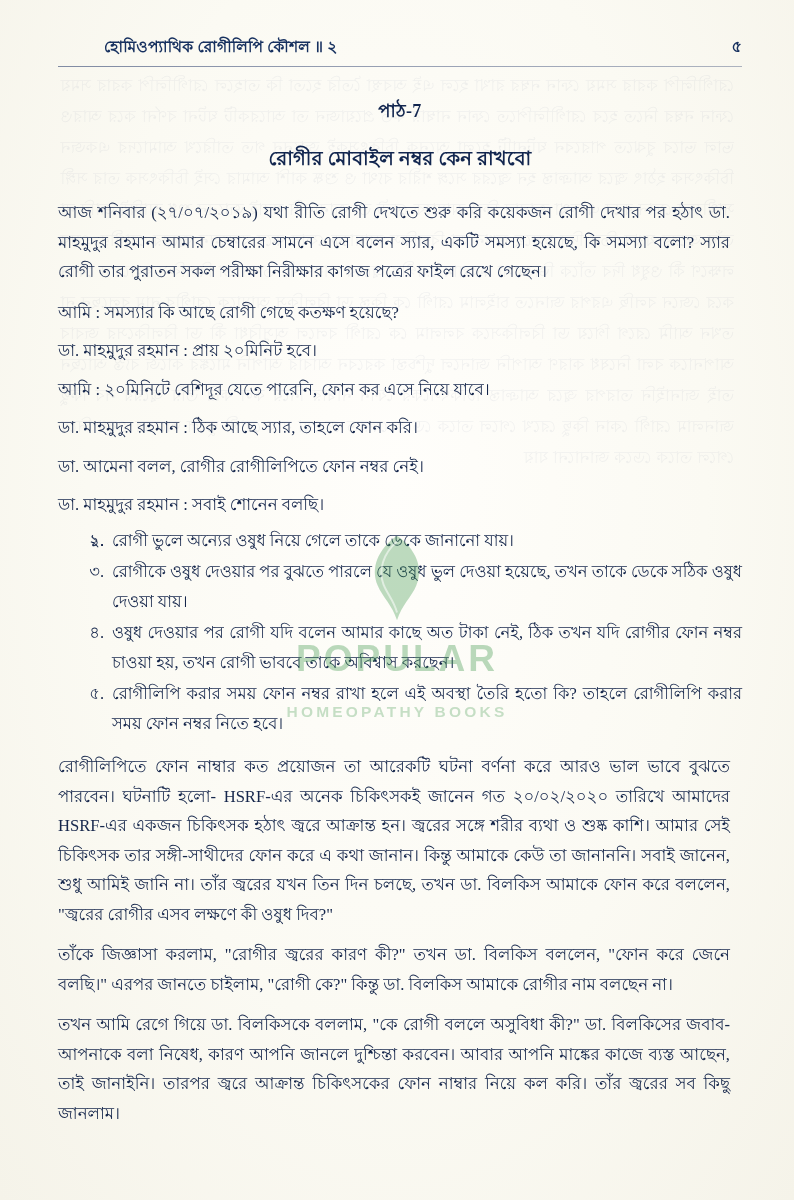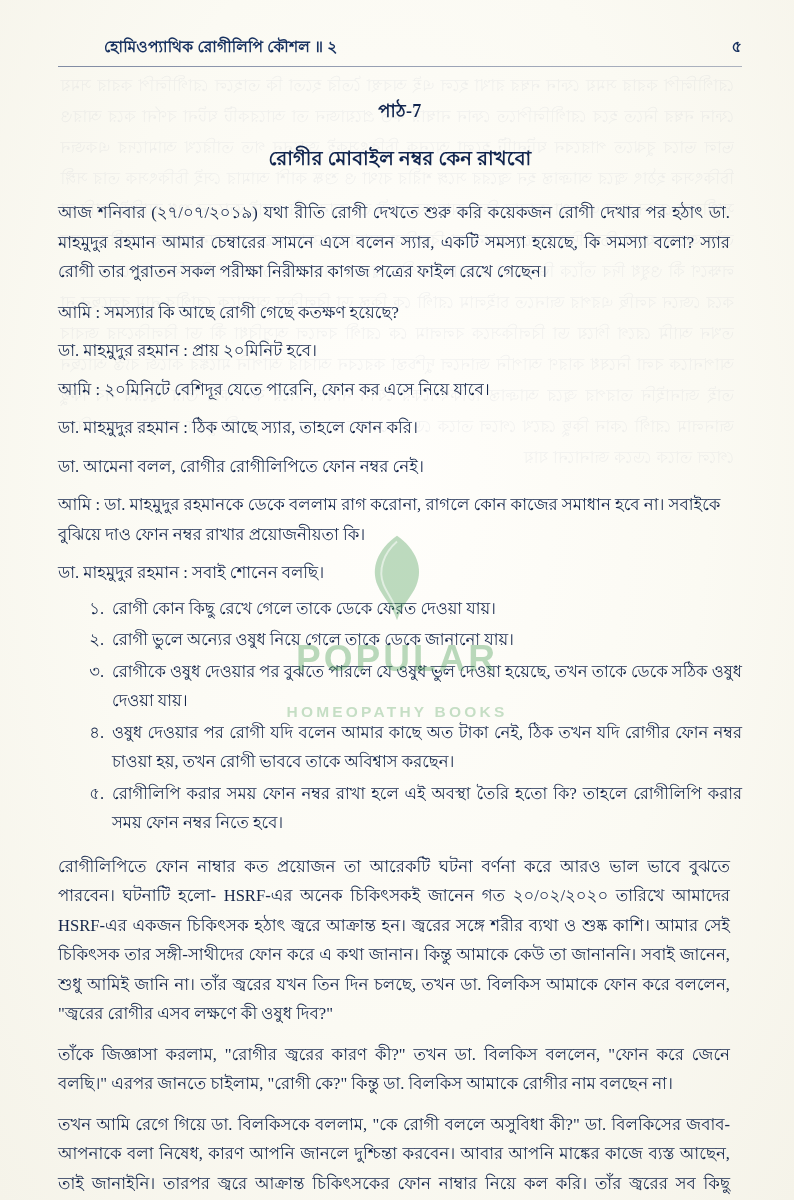--- a/index.html
+++ b/index.html
@@ -171,27 +171,25 @@
     <div class="lesson-no">পাঠ-7</div>
     <div class="lesson-title">রোগীর মোবাইল নম্বর কেন রাখবো</div>
 
     <p class="body">আজ শনিবার (২৭/০৭/২০১৯) যথা রীতি রোগী দেখতে শুরু করি কয়েকজন রোগী দেখার পর হঠাৎ ডা. মাহমুদুর রহমান আমার চেম্বারের সামনে এসে বলেন স্যার, একটি সমস্যা হয়েছে, কি সমস্যা বলো? স্যার রোগী তার পুরাতন সকল পরীক্ষা নিরীক্ষার কাগজ পত্রের ফাইল রেখে গেছেন।</p>
 
     <p class="dlg">আমি : সমস্যার কি আছে রোগী গেছে কতক্ষণ হয়েছে?</p>
     <p class="dlg">ডা. মাহমুদুর রহমান : প্রায় ২০মিনিট হবে।</p>
     <p class="dlg">আমি : ২০মিনিটে বেশিদূর যেতে পারেনি, ফোন কর এসে নিয়ে যাবে।</p>
     <p class="dlg">ডা. মাহমুদুর রহমান : ঠিক আছে স্যার, তাহলে ফোন করি।</p>
     <p class="dlg">ডা. আমেনা বলল, রোগীর রোগীলিপিতে ফোন নম্বর নেই।</p>
-    <p class="dlg">আমি : ডা. মাহমুদুর রহমানকে ডেকে বললাম রাগ করোনা, রাগলে কোন কাজের সমাধান হবে না। সবাইকে বুঝিয়ে দাও ফোন নম্বর রাখার প্রয়োজনীয়তা কি।</p>
     <p class="dlg">ডা. মাহমুদুর রহমান : সবাই শোনেন বলছি।</p>
 
     <ol class="points">
       <li>
         <span class="num">১.</span>
-        <span>রোগী কোন কিছু রেখে গেলে তাকে ডেকে ফেরত দেওয়া যায়।</span>
       </li>
       <li>
         <span class="num">২.</span>
         <span>রোগী ভুলে অন্যের ওষুধ নিয়ে গেলে তাকে ডেকে জানানো যায়।</span>
       </li>
       <li>
         <span class="num">৩.</span>
         <span>রোগীকে ওষুধ দেওয়ার পর বুঝতে পারলে যে ওষুধ ভুল দেওয়া হয়েছে, তখন তাকে ডেকে সঠিক ওষুধ দেওয়া যায়।</span>
       </li>
       <li>

